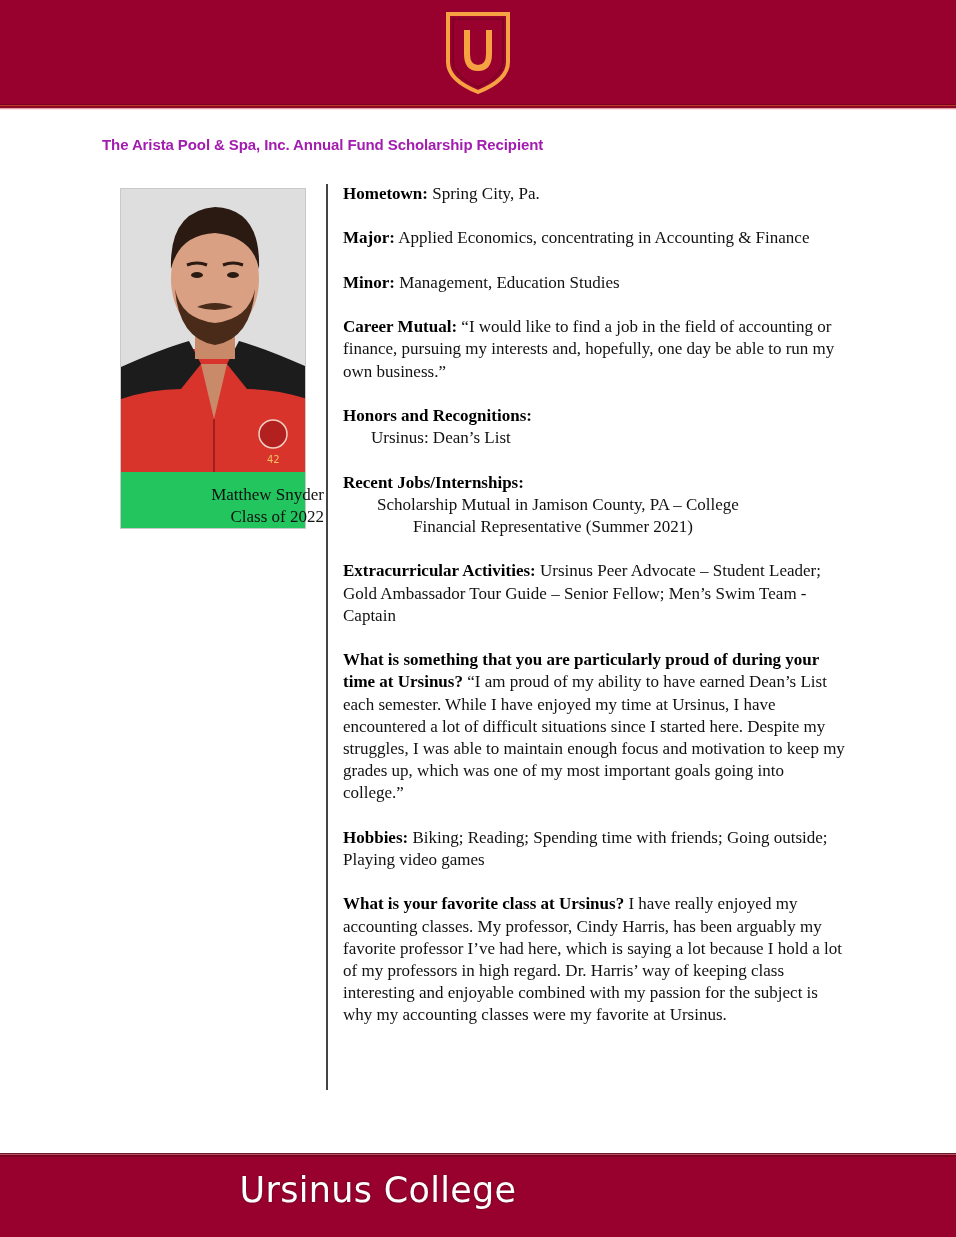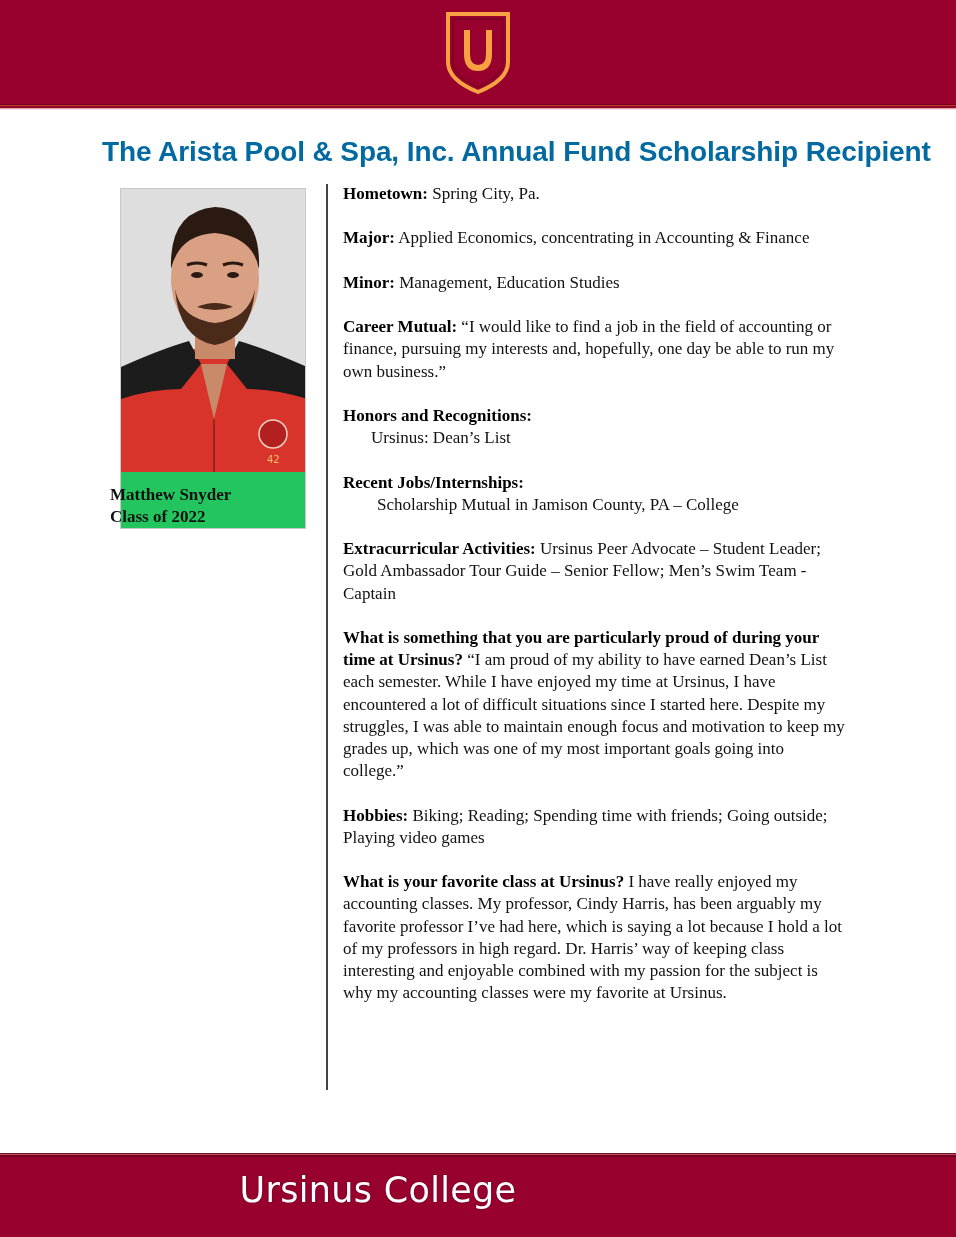--- a/index.html
+++ b/index.html
@@ -16,29 +16,29 @@
   .header-stripes {
     position: absolute; left: 0; top: 104px; width: 956px; height: 6px;
     background: linear-gradient(#7a0020 0 1px, #c0392b 1px 2px, #8a0a25 2px 4px, #e7a0a8 4px 5px, #fbe3e6 5px 6px);
   }
   .crest {
     position: absolute; left: 444px; top: 10px; width: 68px; height: 86px;
   }
   .title {
     position: absolute; left: 102px; top: 136px;
     font-family: "Liberation Sans", "DejaVu Sans", sans-serif;
-    font-weight: bold; font-size: 28px; letter-spacing: -0.1px; color: #0369a1;
+    font-weight: bold; font-size: 15px; letter-spacing: -0.1px; color: #a21caf;
   }
   .photo {
     position: absolute; left: 120px; top: 188px; width: 186px; height: 341px;
     background: #22c55e; overflow: hidden; border: 1px solid #c9c9c9; box-sizing: border-box;
   }
   .name-block {
-    position: absolute; left: 110px; top: 484px; width: 214px; text-align: left;
-    font-weight: bold; font-size: 17px; line-height: 22px;
+    position: absolute; left: 110px; top: 484px; width: 214px; text-align: right;
+    font-weight: normal; font-size: 17px; line-height: 22px;
   }
   .divider {
     position: absolute; left: 326px; top: 184px; width: 2px; height: 906px; background: #444;
   }
   .content {
     position: absolute; left: 343px; top: 183px; width: 505px;
     font-size: 17px; line-height: 22.2px; color: #111;
   }
   .content p { margin: 0 0 22.2px 0; }
   .content b { font-weight: bold; color: #000; }
@@ -125,20 +125,21 @@
     <b>Career Mutual:</b>
     <span>“I would like to find a job in the field of accounting or finance, pursuing my interests and, hopefully, one day be able to run my own business.”</span>
   </p>
   <p>
     <b>Honors and Recognitions:</b><br>
     <span class="indent1">Ursinus: Dean’s List</span>
   </p>
   <p>
     <b>Recent Jobs/Internships:</b><br>
     <span class="indent2">Scholarship Mutual in Jamison County, PA – College</span><br>
+    <span class="indent2b">Financial Representative (Summer 2021)</span>
   </p>
   <p>
     <b>Extracurricular Activities:</b>
     <span>Ursinus Peer Advocate – Student Leader; Gold Ambassador Tour Guide – Senior Fellow; Men’s Swim Team - Captain</span>
   </p>
   <p>
     <b>What is something that you are particularly proud of during your time at Ursinus?</b>
     <span>“I am proud of my ability to have earned Dean’s List each semester. While I have enjoyed my time at Ursinus, I have encountered a lot of difficult situations since I started here. Despite my struggles, I was able to maintain enough focus and motivation to keep my grades up, which was one of my most important goals going into college.”</span>
   </p>
   <p>

